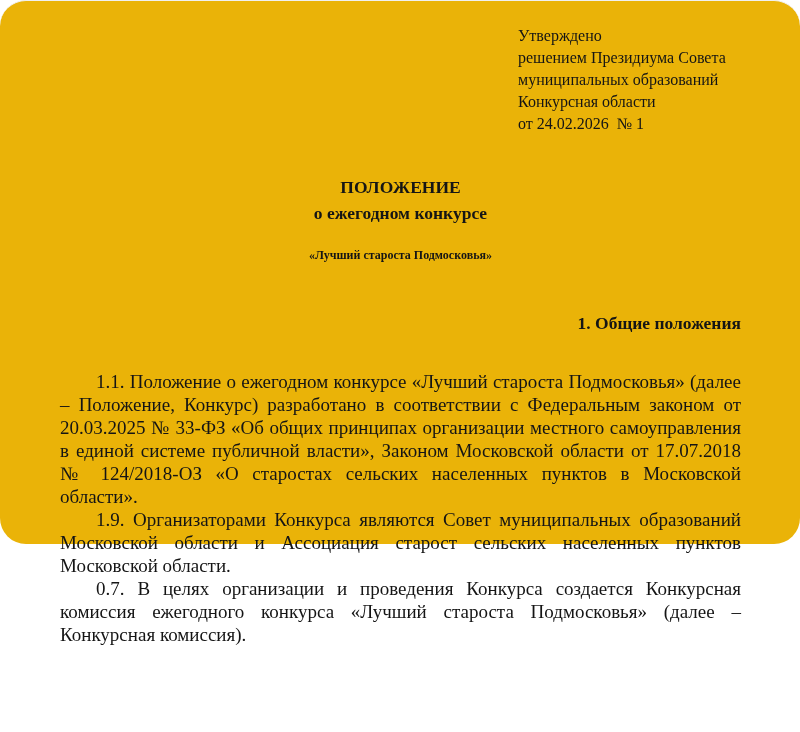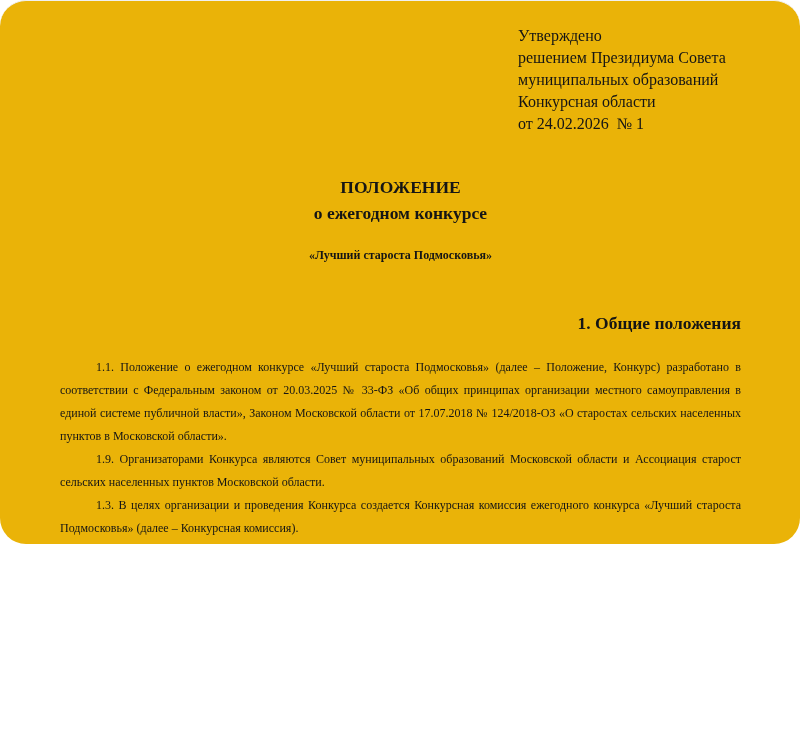--- a/index.html
+++ b/index.html
@@ -48,23 +48,23 @@
     position: absolute;
     left: 60px; top: 311px;
     width: 681px;
     text-align: right;
     font-weight: bold;
     font-size: 17.5px;
     line-height: 22px;
   }
   .body-text {
     position: absolute;
-    left: 60px; top: 355px;
+    left: 60px; top: 369px;
     width: 681px;
-    font-size: 12px;
+    font-size: 19px;
     line-height: 23px;
     text-align: justify;
   }
   .body-text p {
     margin: 0;
     text-indent: 36px;
   }
 </style>
 </head>
 <body>
@@ -84,16 +84,16 @@
     <div>о ежегодном конкурсе</div>
   </div>
 
   <div class="contest-name">«Лучший староста Подмосковья»</div>
 
   <div class="section-heading">1. Общие положения</div>
 
   <div class="body-text">
     <p>1.1. Положение о ежегодном конкурсе «Лучший староста Подмосковья» (далее – Положение, Конкурс) разработано в соответствии с Федеральным законом от 20.03.2025 № 33-ФЗ «Об общих принципах организации местного самоуправления в единой системе публичной власти», Законом Московской области от 17.07.2018 № 124/2018-ОЗ «О старостах сельских населенных пунктов в Московской области».</p>
     <p>1.9. Организаторами Конкурса являются Совет муниципальных образований Московской области и Ассоциация старост сельских населенных пунктов Московской области.</p>
-    <p>1.3. В целях организации и проведения Конкурса создается Конкурсная комиссия ежегодного конкурса «Лучший староста Подмосковья» (далее – Конкурсная комиссия).</p>
+    <p>0.7. В целях организации и проведения Конкурса создается Конкурсная комиссия ежегодного конкурса «Лучший староста Подмосковья» (далее – Конкурсная комиссия).</p>
   </div>
 
 </div>
 
 </body></html>

